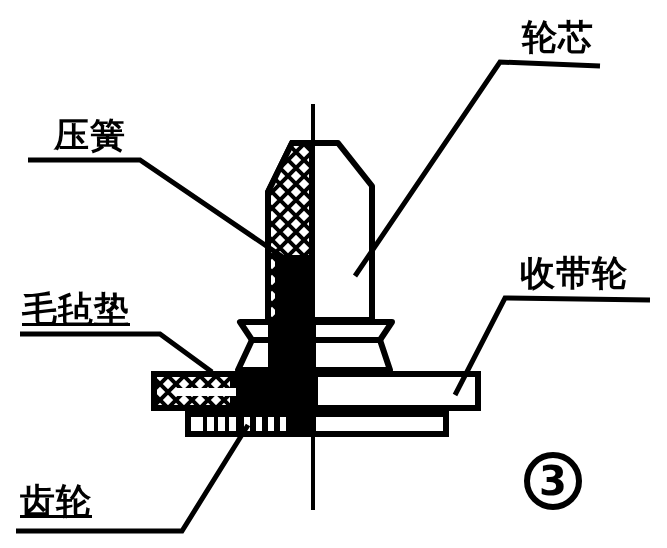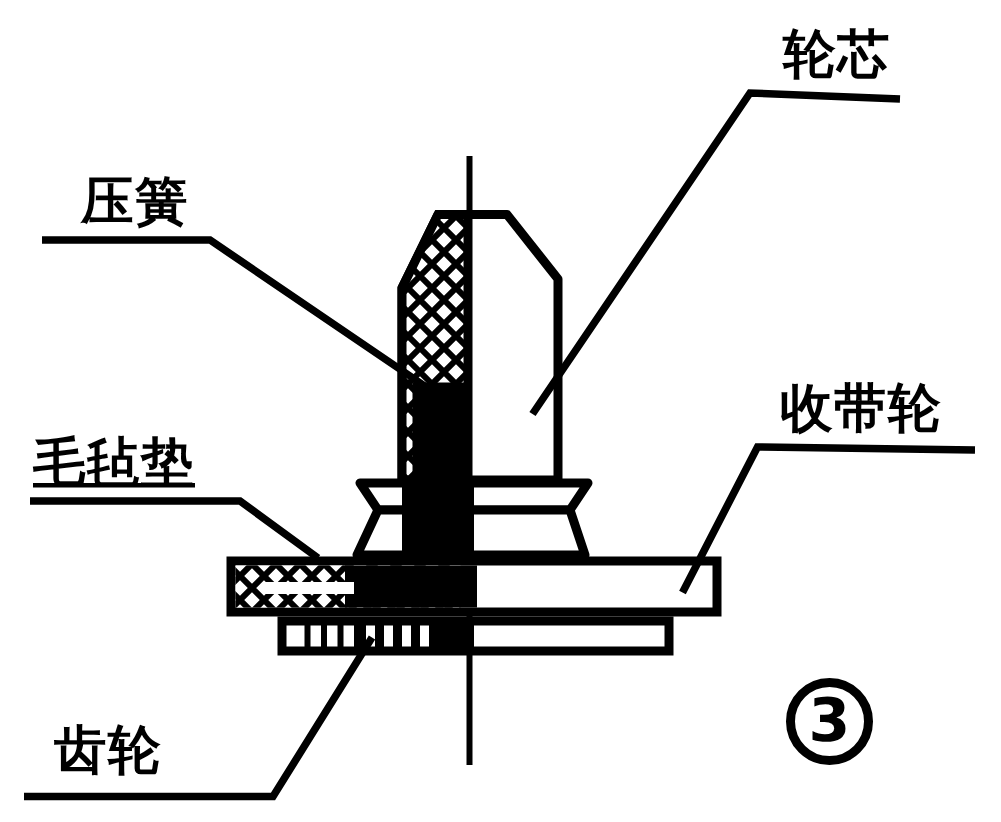--- a/index.html
+++ b/index.html
@@ -72,17 +72,17 @@
   <polyline points="28,160 140,160 290,262" fill="none" stroke="#000" stroke-width="5"></polyline>
   <polyline points="650,300 505,298 455,395" fill="none" stroke="#000" stroke-width="5"></polyline>
   <polyline points="20,334 160,334 212,372" fill="none" stroke="#000" stroke-width="5"></polyline>
   <polyline points="16,531 182,531 248,425" fill="none" stroke="#000" stroke-width="5"></polyline>
 </svg>
 
 <div class="label" style="left:522px; top:20px;">轮芯</div>
 <div class="label" style="left:30px; top:118px;margin-left:24px;">压簧</div>
 <div class="label" style="left:520px; top:256px;text-align:right;">收带轮</div>
 <div class="label" style="left:22px; top:292px;text-decoration:underline;">毛毡垫</div>
-<div class="label" style="left:36px; top:484px;">齿轮</div>
+<div class="label" style="left:20px; top:484px;text-decoration:underline;">齿轮</div>
 
 <div class="badge" style="left:524px; top:452px;">
   <span>3</span>
 </div>
 
 </body></html>

